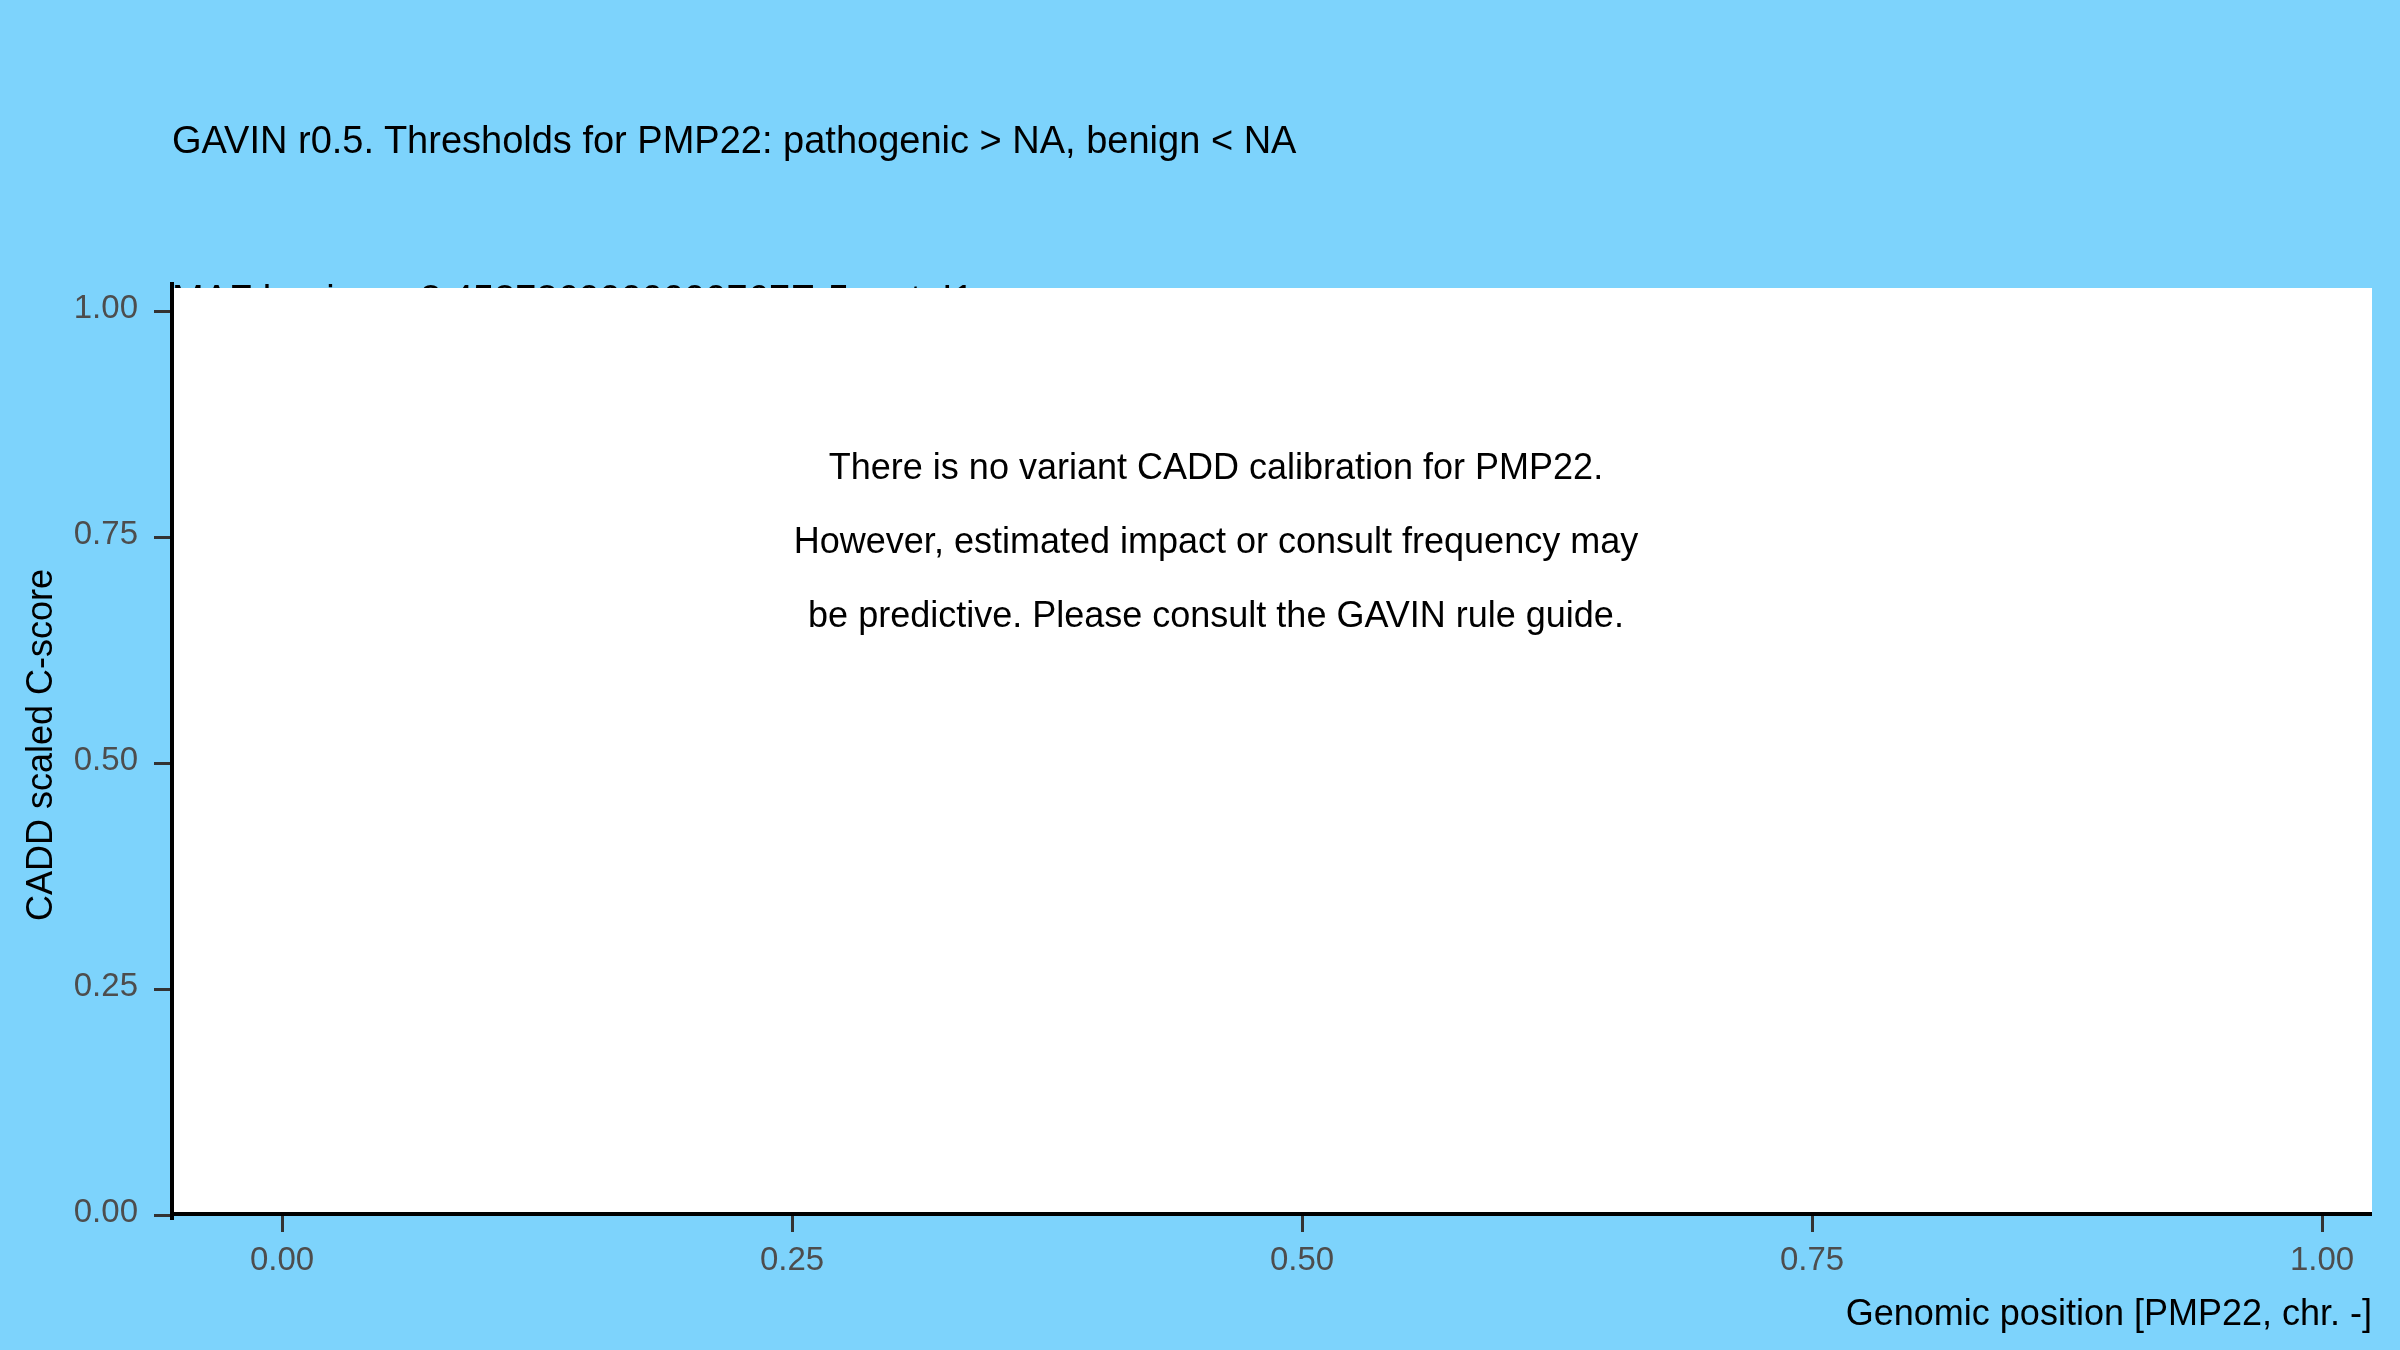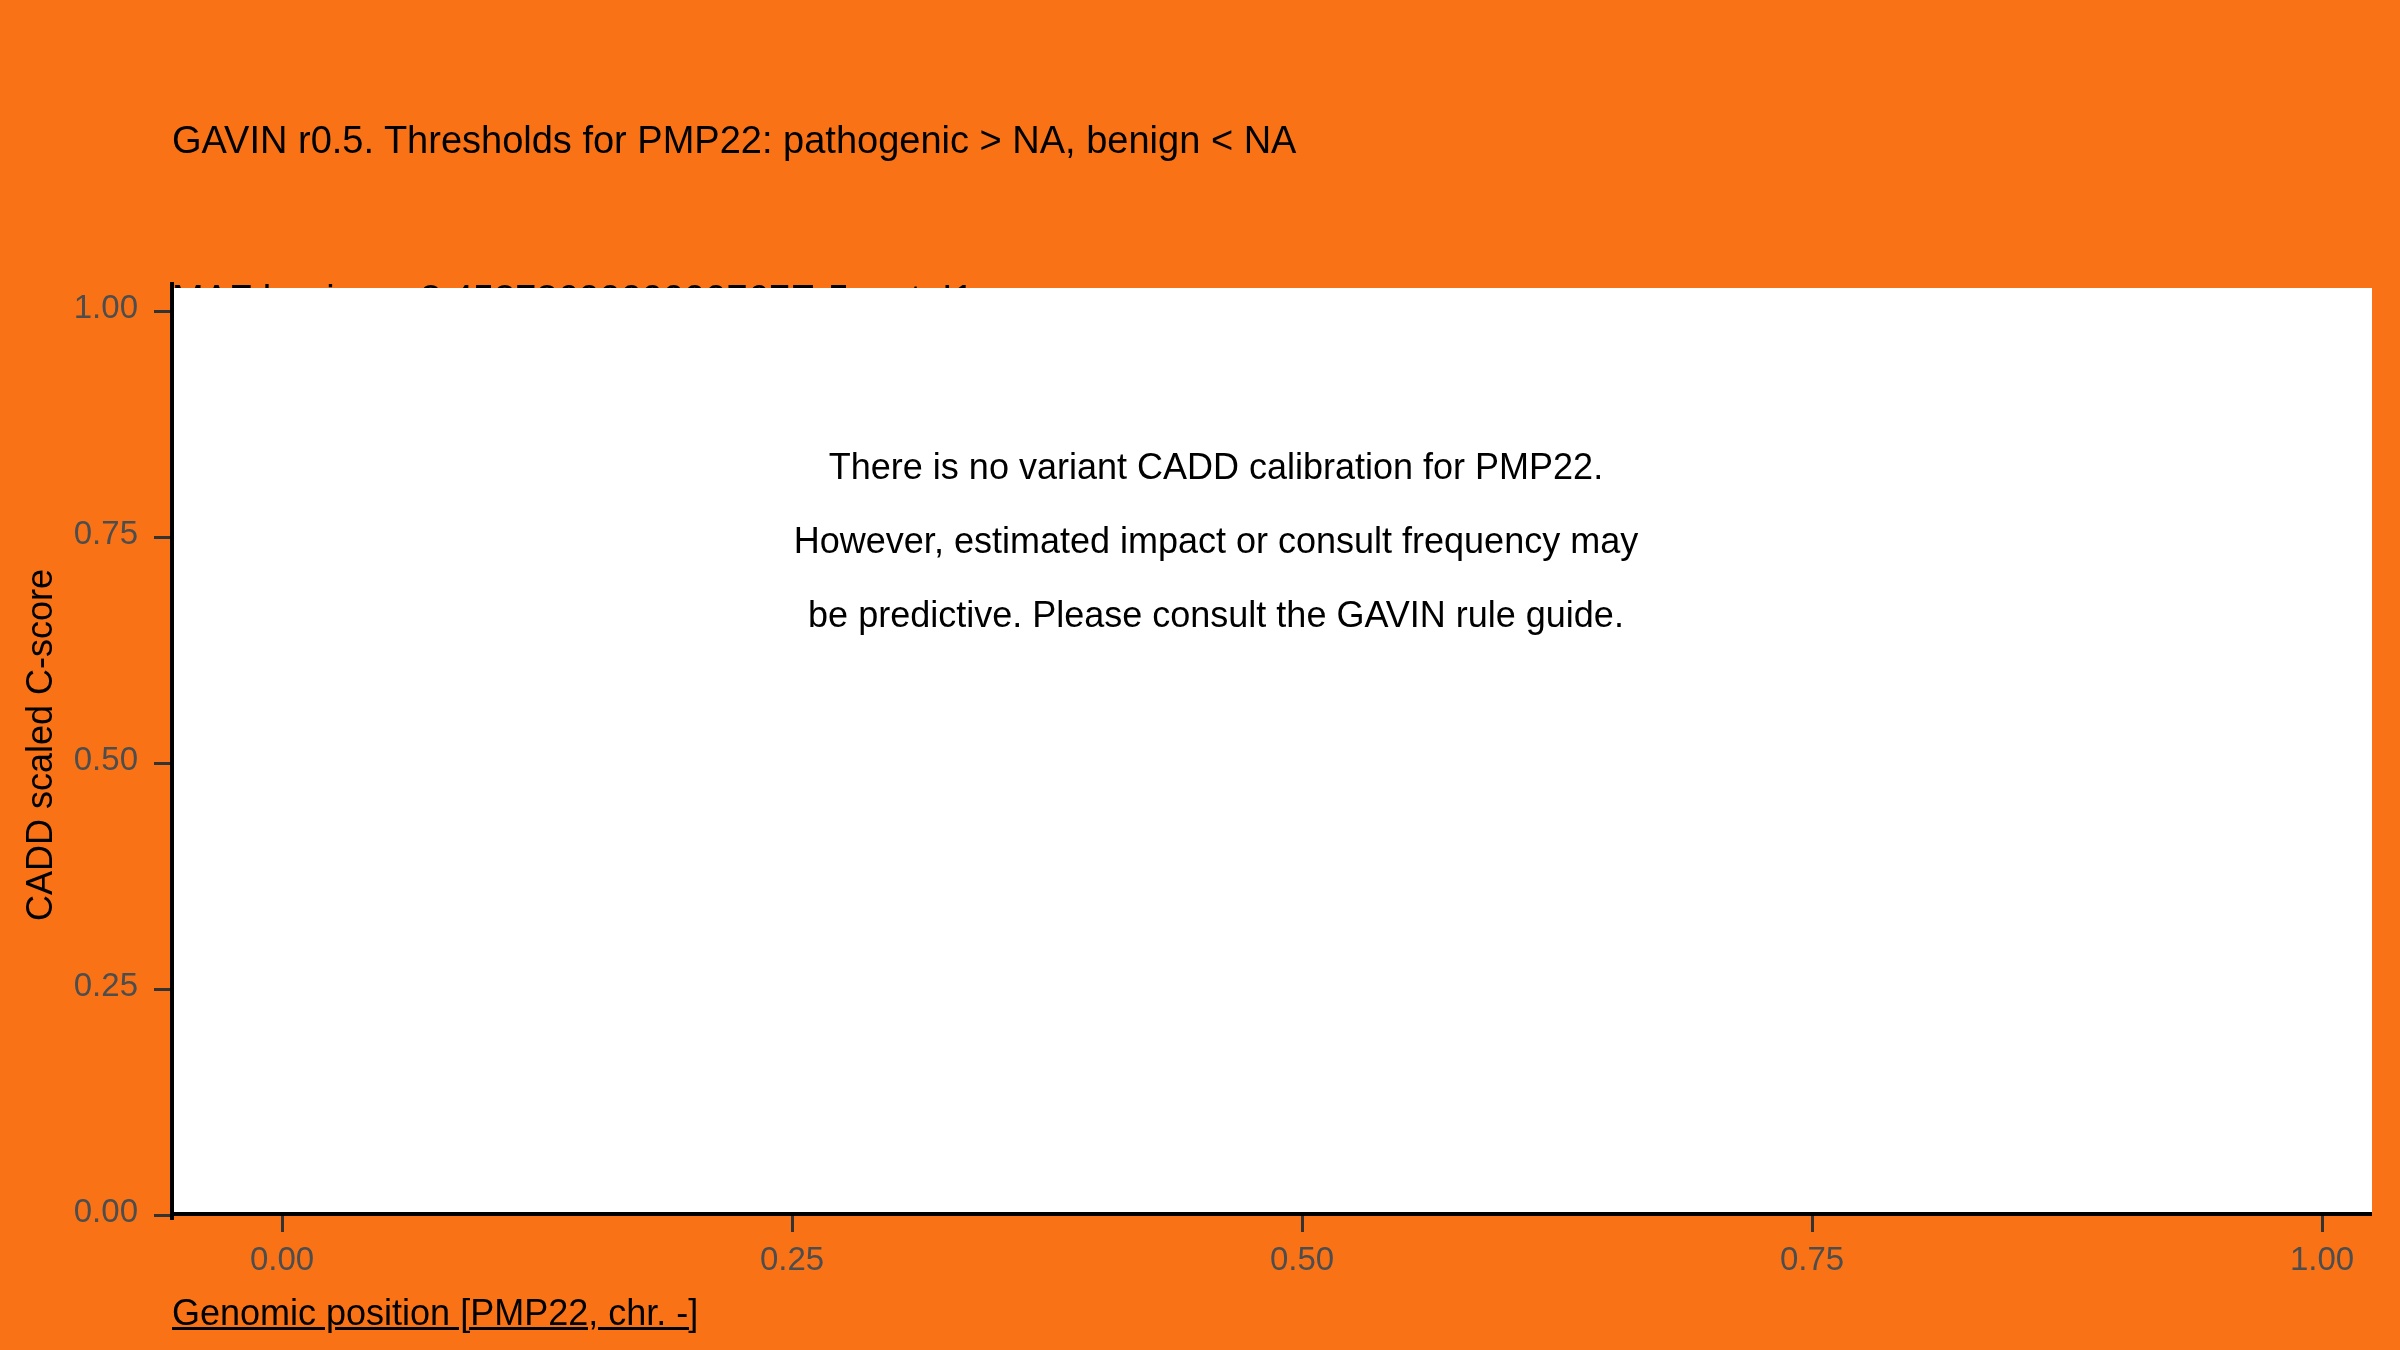--- a/index.html
+++ b/index.html
@@ -11,21 +11,21 @@
   body {
     font-family: "Liberation Sans", sans-serif;
     color: #000000;
     -webkit-font-smoothing: antialiased;
   }
 
   #page {
     position: relative;
     width: 2400px;
     height: 1350px;
-    background: #f97316;
+    background: #7dd3fc;
     overflow: hidden;
   }
 
   
   #plot-title {
     position: absolute;
     left: 172px;
     top: 8px;
     width: 2100px;
     font-size: 38px;
@@ -126,25 +126,24 @@
     color: #4d4d4d;
     text-align: center;
     width: 160px;
     white-space: nowrap;
   }
   #x-axis-title {
     position: absolute;
     left: 172px;
     top: 1292px;
     width: 2200px;
-    text-align: left;
+    text-align: right;
     font-size: 36px;
     color: #000000;
     white-space: nowrap;
-    text-decoration: underline;
   }
 
   
   #panel-annotation {
     position: absolute;
     left: 500px;
     top: 430px;
     width: 1400px;
     text-align: center;
     font-size: 36px;

